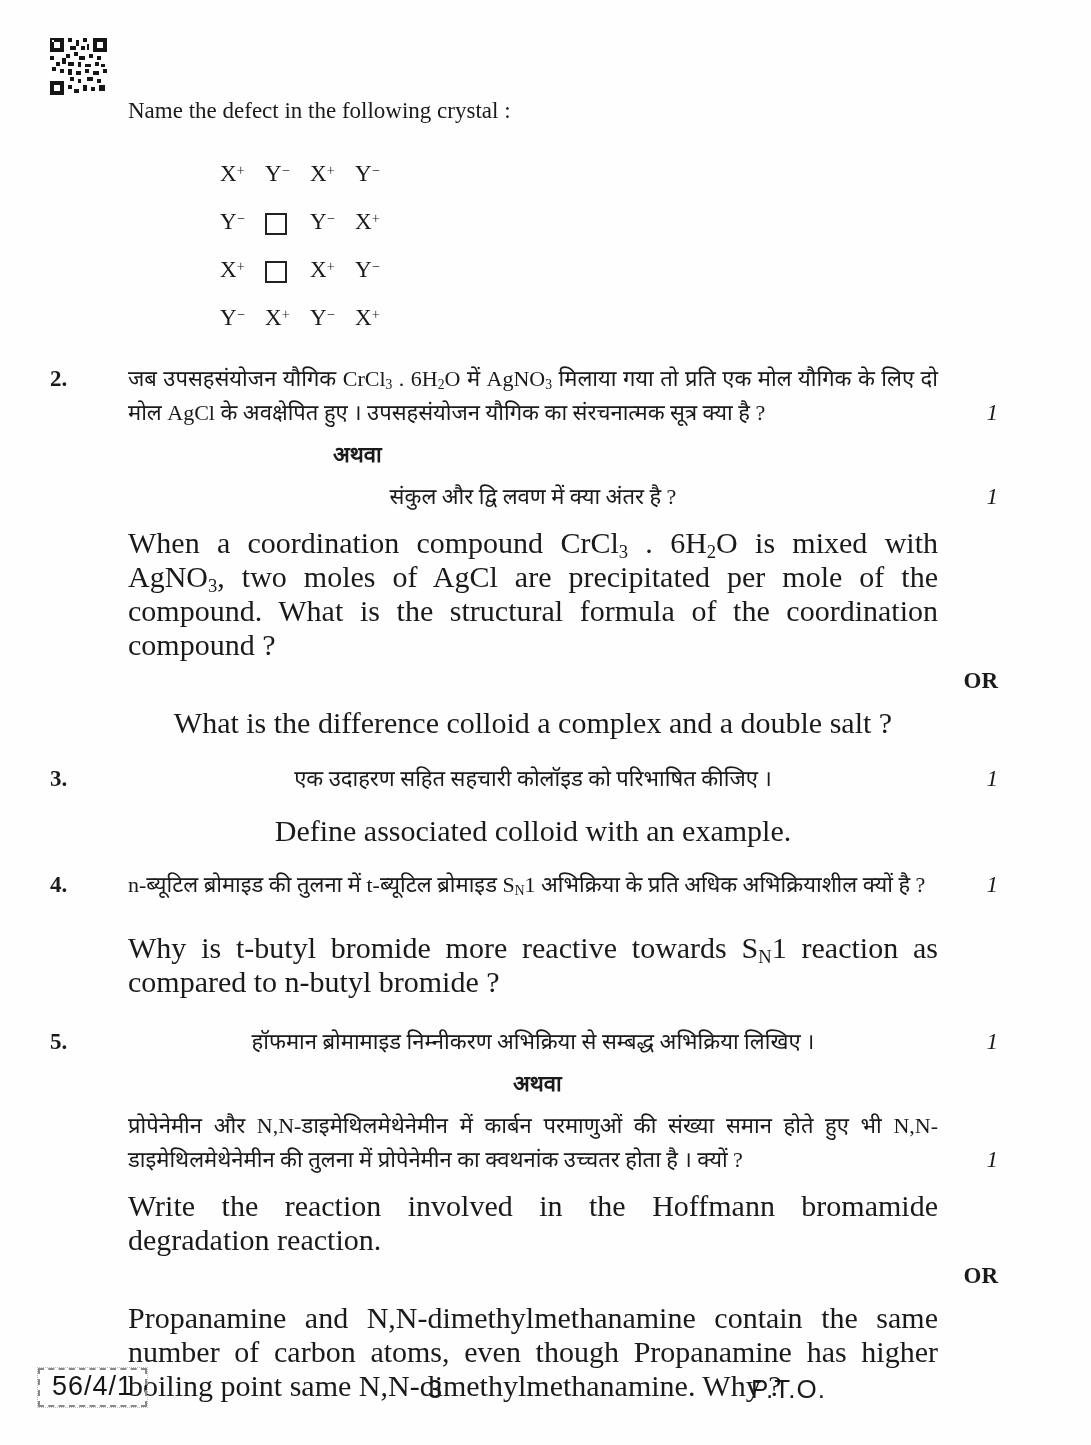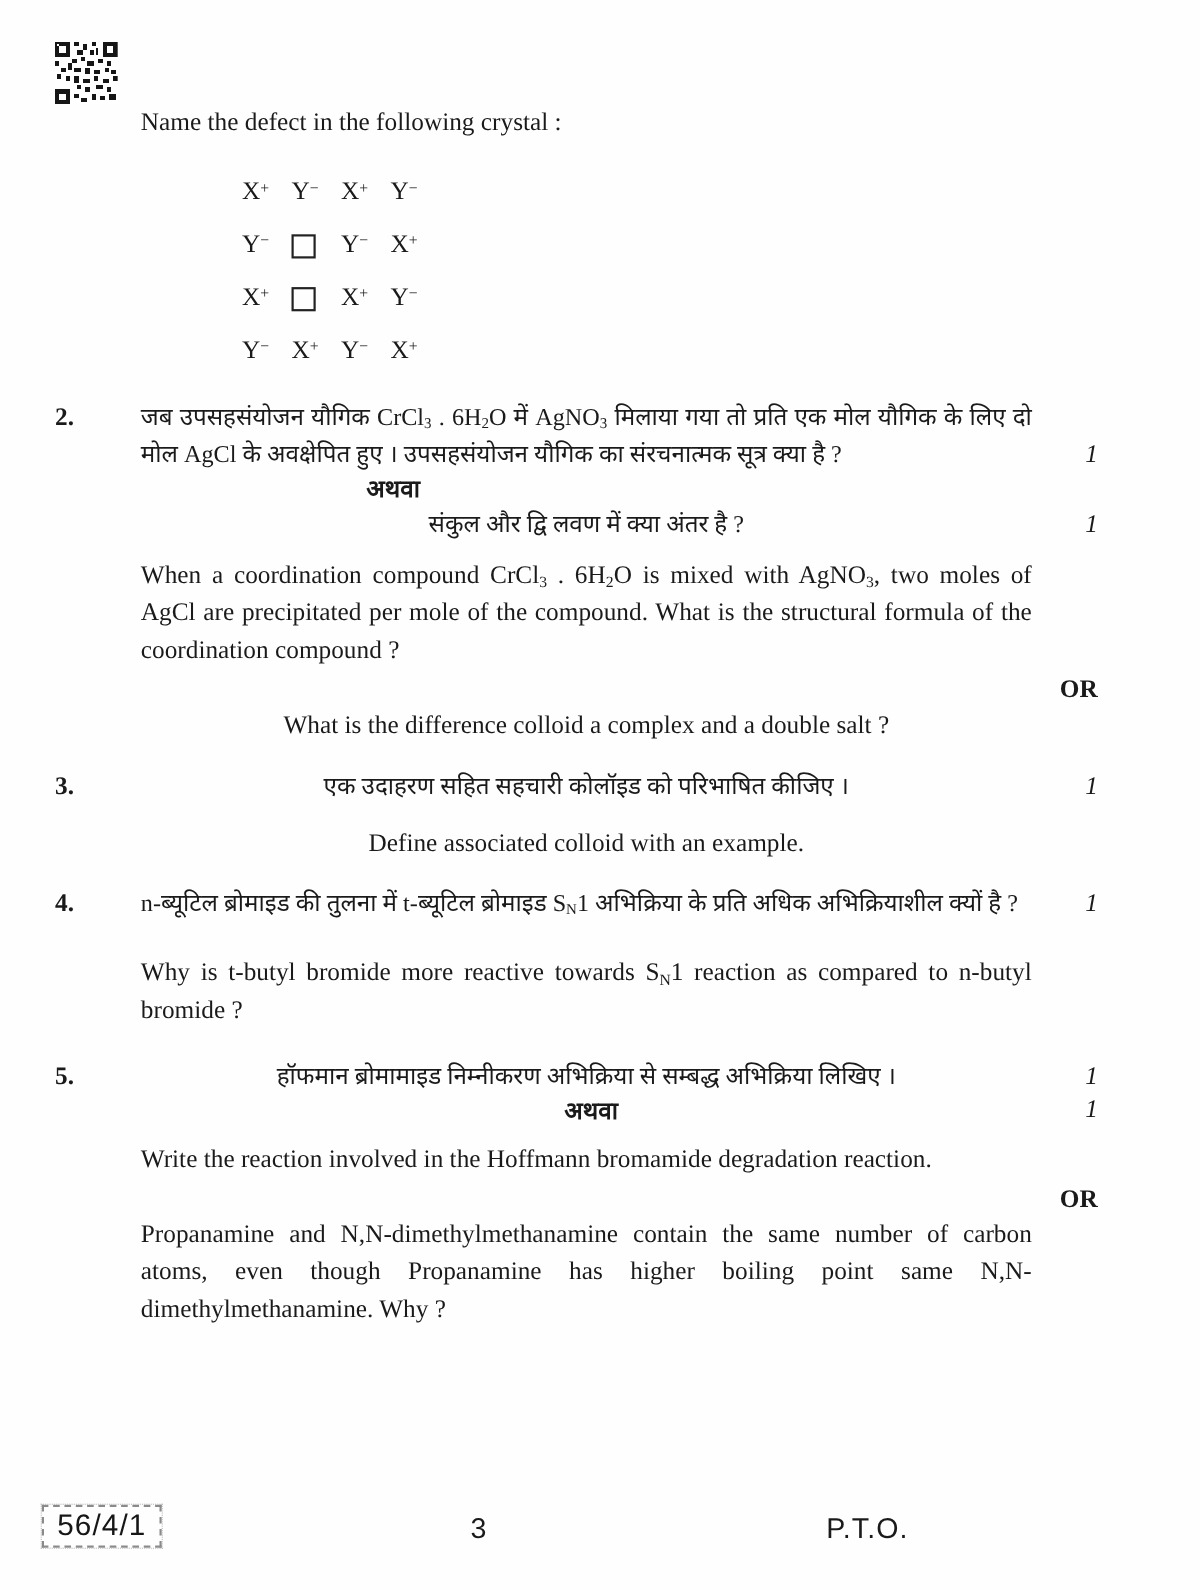--- a/index.html
+++ b/index.html
@@ -20,24 +20,24 @@
   .crystal-row{display:flex;gap:15px;height:48px;align-items:center;font-size:23px;}
   .crystal-cell{min-width:30px;text-align:left;white-space:nowrap;}
   .crystal-cell sup{font-size:62%;position:relative;top:-0.45em;line-height:0;}
   .vacancy{min-width:30px;}
   .vacancy::before{content:"";display:inline-block;width:18px;height:18px;border:2px solid #222;vertical-align:middle;}
   
   .qblock{position:relative;margin-left:128px;margin-right:46px;}
   .qnum{position:absolute;left:-78px;top:0;font-weight:bold;font-size:23px;line-height:34px;}
   .para{position:relative;padding-right:60px;text-align:justify;line-height:34px;}
   .hi{font-size:22px;}
-  .en{font-size:23px;}
+  .en{font-size:30px;}
   .single{text-align:center;}
   .mark{position:absolute;right:0;bottom:0;font-style:italic;font-size:23px;line-height:34px;}
-  .orline{font-weight:bold;line-height:30px;margin:0 0;}
+  .orline{font-weight:bold;line-height:30px;margin:10px 0;}
   .or-hi{font-size:22px;}
   .or-en{font-size:23px;text-align:right;}
   .ind-q2-hi{padding-left:205px;}
   .ind-q2-en{padding-left:212px;}
   .ind-q5{padding-left:385px;}
   .mt20{margin-top:20px;} .mt12{margin-top:12px;} .mt22{margin-top:22px;}
   .mt18{margin-top:18px;} .mt14{margin-top:29px;} .mt26{margin-top:26px;} .mt4{margin-top:4px;}
   sub{font-size:62%;line-height:0;vertical-align:baseline;position:relative;bottom:-0.25em;}
   sup{font-size:62%;line-height:0;vertical-align:baseline;position:relative;top:-0.45em;}
   
@@ -175,20 +175,21 @@
     </div>
 
     <div class="qblock mt26">
       <span class="qnum">5.</span>
       <div class="para hi single">
         <span>हॉफमान ब्रोमामाइड निम्नीकरण अभिक्रिया से सम्बद्ध अभिक्रिया लिखिए ।</span>
         <span class="mark">1</span>
       </div>
       <div class="orline or-hi ind-q5">अथवा</div>
       <div class="para hi">
+        <span>प्रोपेनेमीन और N,N-डाइमेथिलमेथेनेमीन में कार्बन परमाणुओं की संख्या समान होते हुए भी N,N-डाइमेथिलमेथेनेमीन की तुलना में प्रोपेनेमीन का क्वथनांक उच्चतर होता है । क्यों ?</span>
         <span class="mark">1</span>
       </div>
       <div class="para en mt12">
         <span>Write the reaction involved in the Hoffmann bromamide degradation reaction.</span>
       </div>
       <div class="orline or-en ind-q5 mt4">OR</div>
       <div class="para en">
         <span>Propanamine and N,N-dimethylmethanamine contain the same number of carbon atoms, even though Propanamine has higher boiling point same N,N-dimethylmethanamine. Why ?</span>
       </div>
     </div>

